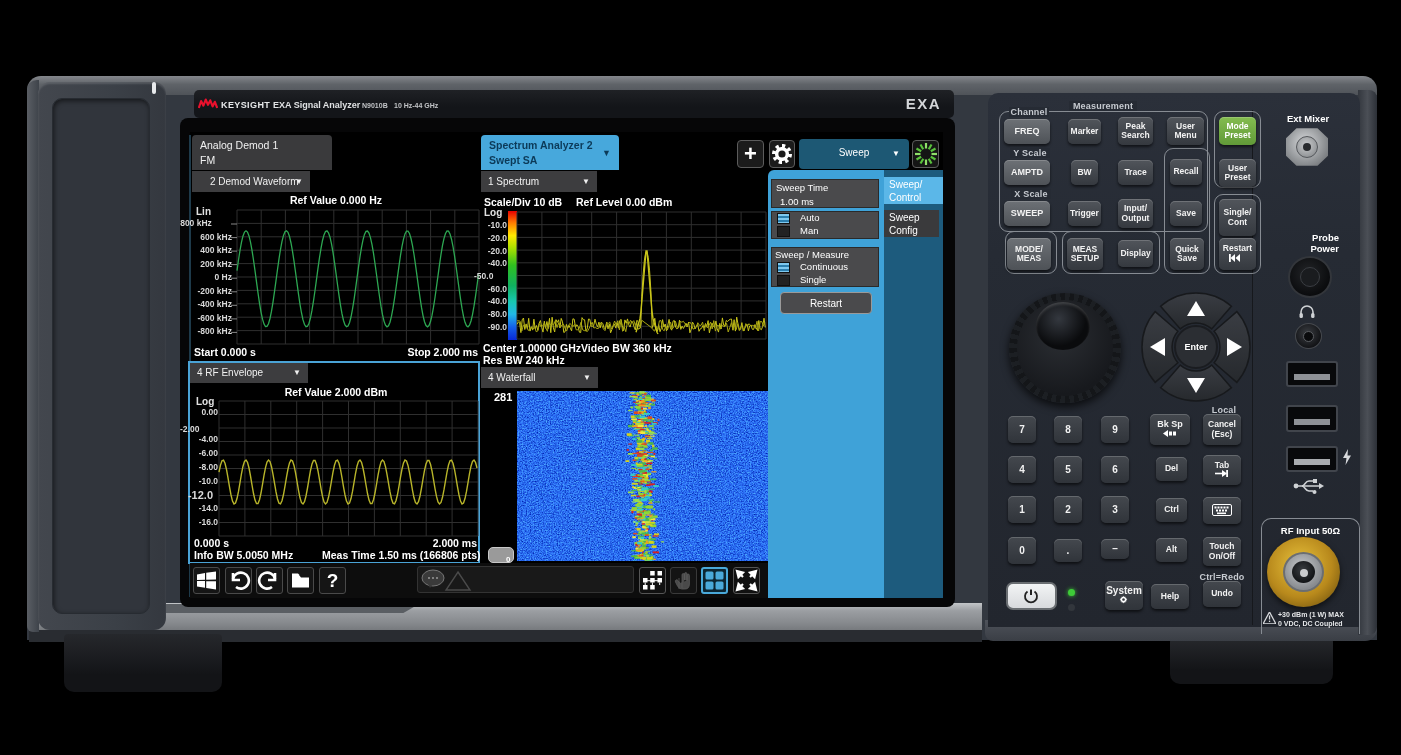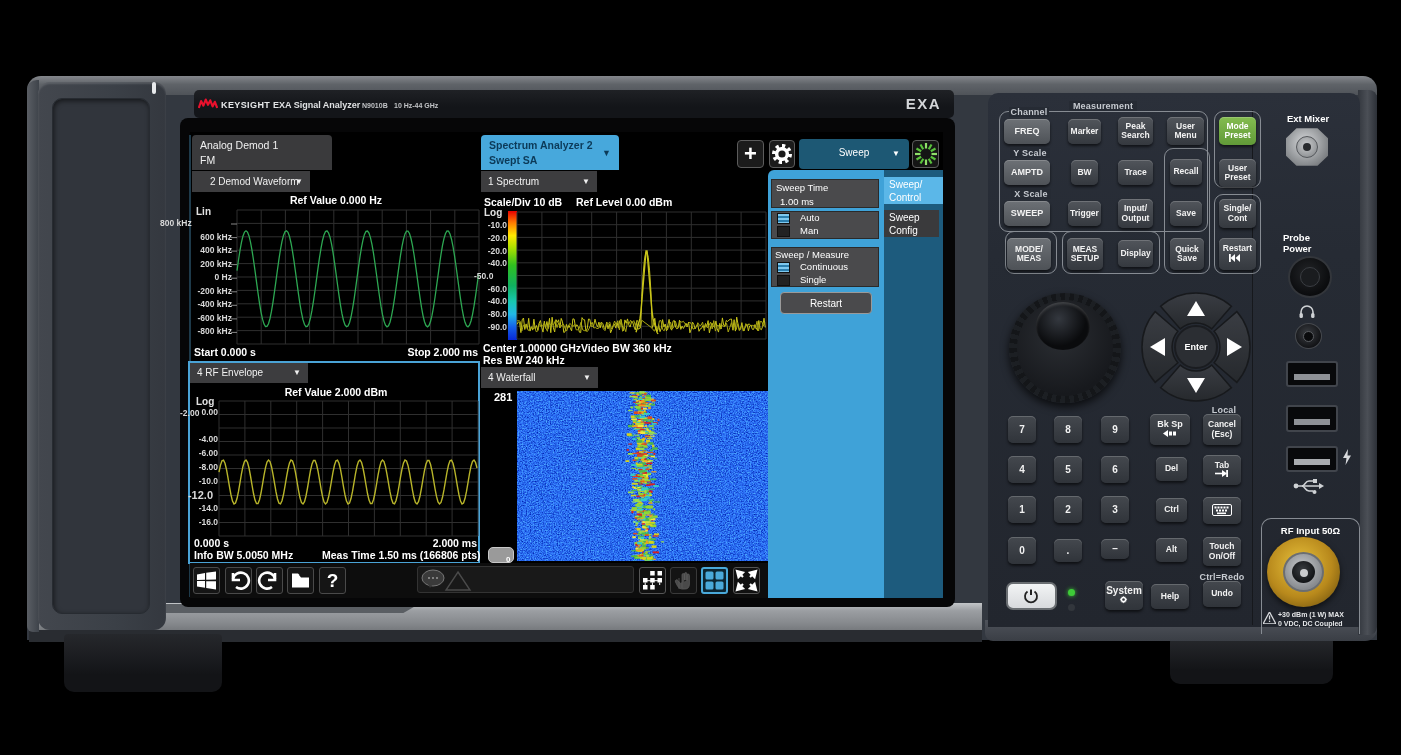--- a/index.html
+++ b/index.html
@@ -58,21 +58,21 @@
       <line x1="7.5" y1="13.0" x2="2.0" y2="13.0" stroke="#8fe06a" stroke-width="2.2"></line>
       <line x1="8.2" y1="10.2" x2="3.5" y2="7.5" stroke="#59c23c" stroke-width="2.2"></line>
       <line x1="10.2" y1="8.2" x2="7.5" y2="3.5" stroke="#59c23c" stroke-width="2.2"></line>
       <line x1="13.0" y1="7.5" x2="13.0" y2="2.0" stroke="#8fe06a" stroke-width="2.2"></line>
       <line x1="15.8" y1="8.2" x2="18.5" y2="3.5" stroke="#59c23c" stroke-width="2.2"></line>
       <line x1="17.8" y1="10.2" x2="22.5" y2="7.5" stroke="#59c23c" stroke-width="2.2"></line>
     </svg></div>
 <div class="abs" style="left:192px;top:171px;width:118px;height:21px;background:#3d3d3f;color:#f0f0f0;font-size:10px;line-height:21px;padding-left:18px">2 Demod Waveform<span style="position:absolute;right:7px;top:0;font-size:8px">▼</span></div>
 <div class="abs wlab" style="left:192px;top:194px;width:288px;text-align:center;font-size:10.5px">Ref Value 0.000 Hz</div>
 <div class="abs wlab" style="left:196px;top:206px;font-size:10px;color:#e0e0e0;font-weight:bold">Lin</div>
-<div class="abs" style="left:160px;top:218px;width:72px;text-align:left;color:#d8d8d8;font-size:8.5px;font-weight:bold">800 kHz</div>
+<div class="abs" style="left:160px;top:218px;width:72px;text-align:center;color:#d8d8d8;font-size:8.5px;font-weight:bold">800 kHz</div>
 <div class="abs" style="left:160px;top:232px;width:72px;text-align:right;color:#d8d8d8;font-size:8.5px;font-weight:bold">600 kHz</div>
 <div class="abs" style="left:160px;top:245px;width:72px;text-align:right;color:#d8d8d8;font-size:8.5px;font-weight:bold">400 kHz</div>
 <div class="abs" style="left:160px;top:259px;width:72px;text-align:right;color:#d8d8d8;font-size:8.5px;font-weight:bold">200 kHz</div>
 <div class="abs" style="left:160px;top:272px;width:72px;text-align:right;color:#d8d8d8;font-size:8.5px;font-weight:bold">0 Hz</div>
 <div class="abs" style="left:160px;top:286px;width:72px;text-align:right;color:#d8d8d8;font-size:8.5px;font-weight:bold">-200 kHz</div>
 <div class="abs" style="left:160px;top:299px;width:72px;text-align:right;color:#d8d8d8;font-size:8.5px;font-weight:bold">-400 kHz</div>
 <div class="abs" style="left:160px;top:313px;width:72px;text-align:right;color:#d8d8d8;font-size:8.5px;font-weight:bold">-600 kHz</div>
 <div class="abs" style="left:160px;top:326px;width:72px;text-align:right;color:#d8d8d8;font-size:8.5px;font-weight:bold">-800 kHz</div>
 <svg class="abs" style="left:0;top:0" width="943" height="598">
     <line x1="237.0" y1="210" x2="237.0" y2="344" stroke="#2f2f2f" stroke-width="1"></line>
@@ -108,21 +108,21 @@
     <line x1="231" y1="332.4" x2="237" y2="332.4" stroke="#888" stroke-width="1"></line>
     <polyline points="237.0,270.7 238.5,260.0 240.0,250.3 241.5,242.1 243.0,235.9 244.5,232.1 246.0,230.8 247.5,232.1 249.0,235.9 250.5,242.1 252.0,250.3 253.5,260.0 255.0,270.7 256.5,281.9 258.0,292.9 259.5,303.2 261.0,312.1 262.5,319.2 264.0,324.1 265.5,326.5 267.0,326.4 268.5,323.7 270.0,318.5 271.5,311.2 273.0,302.1 274.5,291.7 276.0,280.7 277.5,269.5 279.0,258.8 280.5,249.3 282.0,241.3 283.5,235.4 285.0,231.8 286.5,230.8 288.0,232.4 289.5,236.5 291.0,243.0 292.5,251.3 294.0,261.2 295.5,272.0 297.0,283.2 298.5,294.1 300.0,304.3 301.5,313.0 303.0,319.9 304.5,324.5 306.0,326.7 307.5,326.2 309.0,323.2 310.5,317.8 312.0,310.2 313.5,300.9 315.0,290.5 316.5,279.4 318.0,268.2 319.5,257.7 321.0,248.3 322.5,240.5 324.0,234.9 325.5,231.6 327.0,230.9 328.5,232.8 330.0,237.2 331.5,243.8 333.0,252.4 334.5,262.4 336.0,273.3 337.5,284.5 339.0,295.3 340.5,305.3 342.0,313.9 343.5,320.5 345.0,324.9 346.5,326.7 348.0,326.0 349.5,322.7 351.0,317.0 352.5,309.2 354.0,299.8 355.5,289.2 357.0,278.1 358.5,267.0 360.0,256.6 361.5,247.3 363.0,239.8 364.5,234.4 366.0,231.4 367.5,231.0 369.0,233.1 370.5,237.8 372.0,244.7 373.5,253.4 375.0,263.6 376.5,274.5 378.0,285.7 379.5,296.5 381.0,306.4 382.5,314.7 384.0,321.1 385.5,325.2 387.0,326.8 388.5,325.8 390.0,322.2 391.5,316.2 393.0,308.2 394.5,298.7 396.0,288.0 397.5,276.8 399.0,265.8 400.5,255.4 402.0,246.4 403.5,239.1 405.0,233.9 406.5,231.2 408.0,231.1 409.5,233.5 411.0,238.5 412.5,245.6 414.0,254.5 415.5,264.8 417.0,275.8 418.5,287.0 420.0,297.7 421.5,307.4 423.0,315.6 424.5,321.7 426.0,325.5 427.5,326.8 429.0,325.5 430.5,321.6 432.0,315.4 433.5,307.2 435.0,297.5 436.5,286.7 438.0,275.6 439.5,264.6 441.0,254.3 442.5,245.4 444.0,238.4 445.5,233.5 447.0,231.0 448.5,231.2 450.0,234.0 451.5,239.2 453.0,246.5 454.5,255.6 456.0,266.0 457.5,277.1 459.0,288.2 460.5,298.9 462.0,308.4 463.5,316.4 465.0,322.3 466.5,325.8 468.0,326.8 469.5,325.2 471.0,321.0 472.5,314.6 474.0,306.2 475.5,296.3 477.0,285.5 478.5,274.3" fill="none" stroke="#2da752" stroke-width="1.3"></polyline>
   </svg>
 <div class="abs wlab" style="left:194px;top:346px;font-size:10.5px">Start 0.000 s</div>
 <div class="abs wlab" style="left:360px;top:346px;width:118px;text-align:right;font-size:10.5px">Stop 2.000 ms</div>
 <div class="abs" style="left:188px;top:361px;width:292px;height:203px;border:2px solid #4aa3d6;background:#000"></div>
 <div class="abs" style="left:190px;top:363px;width:118px;height:20px;background:#3d3d3f;color:#f0f0f0;font-size:10px;line-height:20px;padding-left:7px">4 RF Envelope<span style="position:absolute;right:7px;top:0;font-size:8px">▼</span></div>
 <div class="abs wlab" style="left:192px;top:386px;width:288px;text-align:center;font-size:10.5px">Ref Value 2.000 dBm</div>
 <div class="abs wlab" style="left:196px;top:396px;font-size:10px;color:#e0e0e0">Log</div>
 <div class="abs" style="left:180px;top:407px;width:38px;text-align:right;color:#d8d8d8;font-size:8.5px;font-weight:bold">0.00</div>
-<div class="abs" style="left:180px;top:408px;width:17px;text-align:left;color:#d8d8d8;font-size:8.5px;font-weight:bold">-2.00</div>
+<div class="abs" style="left:180px;top:424px;width:17px;text-align:left;color:#d8d8d8;font-size:8.5px;font-weight:bold">-2.00</div>
 <div class="abs" style="left:180px;top:434px;width:38px;text-align:right;color:#d8d8d8;font-size:8.5px;font-weight:bold">-4.00</div>
 <div class="abs" style="left:180px;top:448px;width:38px;text-align:right;color:#d8d8d8;font-size:8.5px;font-weight:bold">-6.00</div>
 <div class="abs" style="left:180px;top:462px;width:38px;text-align:right;color:#d8d8d8;font-size:8.5px;font-weight:bold">-8.00</div>
 <div class="abs" style="left:180px;top:476px;width:38px;text-align:right;color:#d8d8d8;font-size:8.5px;font-weight:bold">-10.0</div>
 <div class="abs" style="left:175px;top:489px;width:38px;text-align:right;color:#d8d8d8;font-size:11px;font-weight:bold">-12.0</div>
 <div class="abs" style="left:180px;top:503px;width:38px;text-align:right;color:#d8d8d8;font-size:8.5px;font-weight:bold">-14.0</div>
 <div class="abs" style="left:180px;top:517px;width:38px;text-align:right;color:#d8d8d8;font-size:8.5px;font-weight:bold">-16.0</div>
 <svg class="abs" style="left:0;top:0" width="943" height="598">
     <line x1="219.0" y1="401" x2="219.0" y2="536" stroke="#2f2f2f" stroke-width="1"></line>
     <line x1="244.9" y1="401" x2="244.9" y2="536" stroke="#2f2f2f" stroke-width="1"></line>
@@ -995,21 +995,21 @@
   </div>
 <div class="key " style="left:1068px;top:201px;width:33px;height:25px;font-size:8.5px">
     <div>Trigger</div>
   </div>
 <div class="key " style="left:1118px;top:199px;width:35px;height:29px;font-size:8.5px">
     <div>Input/<br>Output</div>
   </div>
 <div class="key " style="left:1170px;top:201px;width:32px;height:25px;font-size:8.5px">
     <div>Save</div>
   </div>
-<div class="key " style="left:1219px;top:199px;width:37px;height:29px;font-size:8.5px">
+<div class="key " style="left:1219px;top:199px;width:37px;height:37px;font-size:8.5px">
     <div>Single/<br>Cont</div>
   </div>
 <div class="key lt" style="left:1007px;top:238px;width:44px;height:32px;font-size:8.5px">
     <div>MODE/<br>MEAS</div>
   </div>
 <div class="key " style="left:1067px;top:238px;width:36px;height:32px;font-size:8.5px">
     <div>MEAS<br>SETUP</div>
   </div>
 <div class="key " style="left:1118px;top:240px;width:35px;height:27px;font-size:8.5px">
     <div>Display</div>
@@ -1146,21 +1146,21 @@
       <path d="M8 1.5 V7" stroke="#222" stroke-width="2"></path>
       <path d="M4.5 3.5 a6 6 0 1 0 7 0" fill="none" stroke="#222" stroke-width="1.8"></path>
     </svg>
   </div>
 <div class="abs" style="left:1068px;top:589px;width:7px;height:7px;border-radius:50%;background:#3ecb38;box-shadow:0 0 4px #3ecb38"></div>
 <div class="abs" style="left:1068px;top:604px;width:7px;height:7px;border-radius:50%;background:#32363c"></div>
 <div class="abs wlab" style="left:1277px;top:113px;width:62px;text-align:center;font-size:9.5px">Ext Mixer</div>
 <div class="abs" style="left:1286px;top:127px;width:42px;height:40px;background:radial-gradient(circle at 45% 40%,#d8dadc,#8e9194 60%,#5f6266);border-radius:8px;clip-path:polygon(25% 3%,75% 3%,100% 28%,100% 72%,75% 97%,25% 97%,0 72%,0 28%)"></div>
 <div class="abs" style="left:1296px;top:136px;width:22px;height:22px;border-radius:50%;background:radial-gradient(circle at 45% 40%,#caccce,#7f8285);border:1px solid #55585c"></div>
 <div class="abs" style="left:1303px;top:143px;width:8px;height:8px;border-radius:50%;background:#2a2c2f"></div>
-<div class="abs wlab" style="left:1283px;top:232px;width:56px;text-align:left;font-size:9.5px;line-height:11px">Probe<br>Power</div>
+<div class="abs wlab" style="left:1283px;top:232px;width:56px;text-align:right;font-size:9.5px;line-height:11px">Probe<br>Power</div>
 <div class="abs" style="left:1288px;top:256px;width:44px;height:42px;border-radius:50%;background:radial-gradient(circle at 45% 40%,#232528,#0b0c0e 70%);border:2px solid #33363b"></div>
 <div class="abs" style="left:1300px;top:267px;width:20px;height:20px;border-radius:50%;background:#1a1c1f;border:1px solid #3a3d42"></div>
 <svg class="abs" style="left:1298px;top:304px" width="18" height="15" viewBox="0 0 18 15">
     <path d="M3 11 V8 a6 6 0 0 1 12 0 V11" fill="none" stroke="#cfd2d5" stroke-width="1.6"></path>
     <rect x="1.5" y="9" width="3.4" height="5" rx="1.5" fill="#cfd2d5"></rect>
     <rect x="13.1" y="9" width="3.4" height="5" rx="1.5" fill="#cfd2d5"></rect>
   </svg>
 <div class="abs" style="left:1295px;top:323px;width:27px;height:26px;border-radius:50%;background:radial-gradient(circle at 45% 40%,#3b3e43,#131417 70%);border:1px solid #46494e"></div>
 <div class="abs" style="left:1303px;top:331px;width:11px;height:11px;border-radius:50%;background:#0a0b0d;border:1px solid #5a5d61"></div>
 <div class="abs" style="left:1286px;top:361px;width:52px;height:26px;background:#08090b;border:2px solid #41454c;border-radius:3px"></div>

